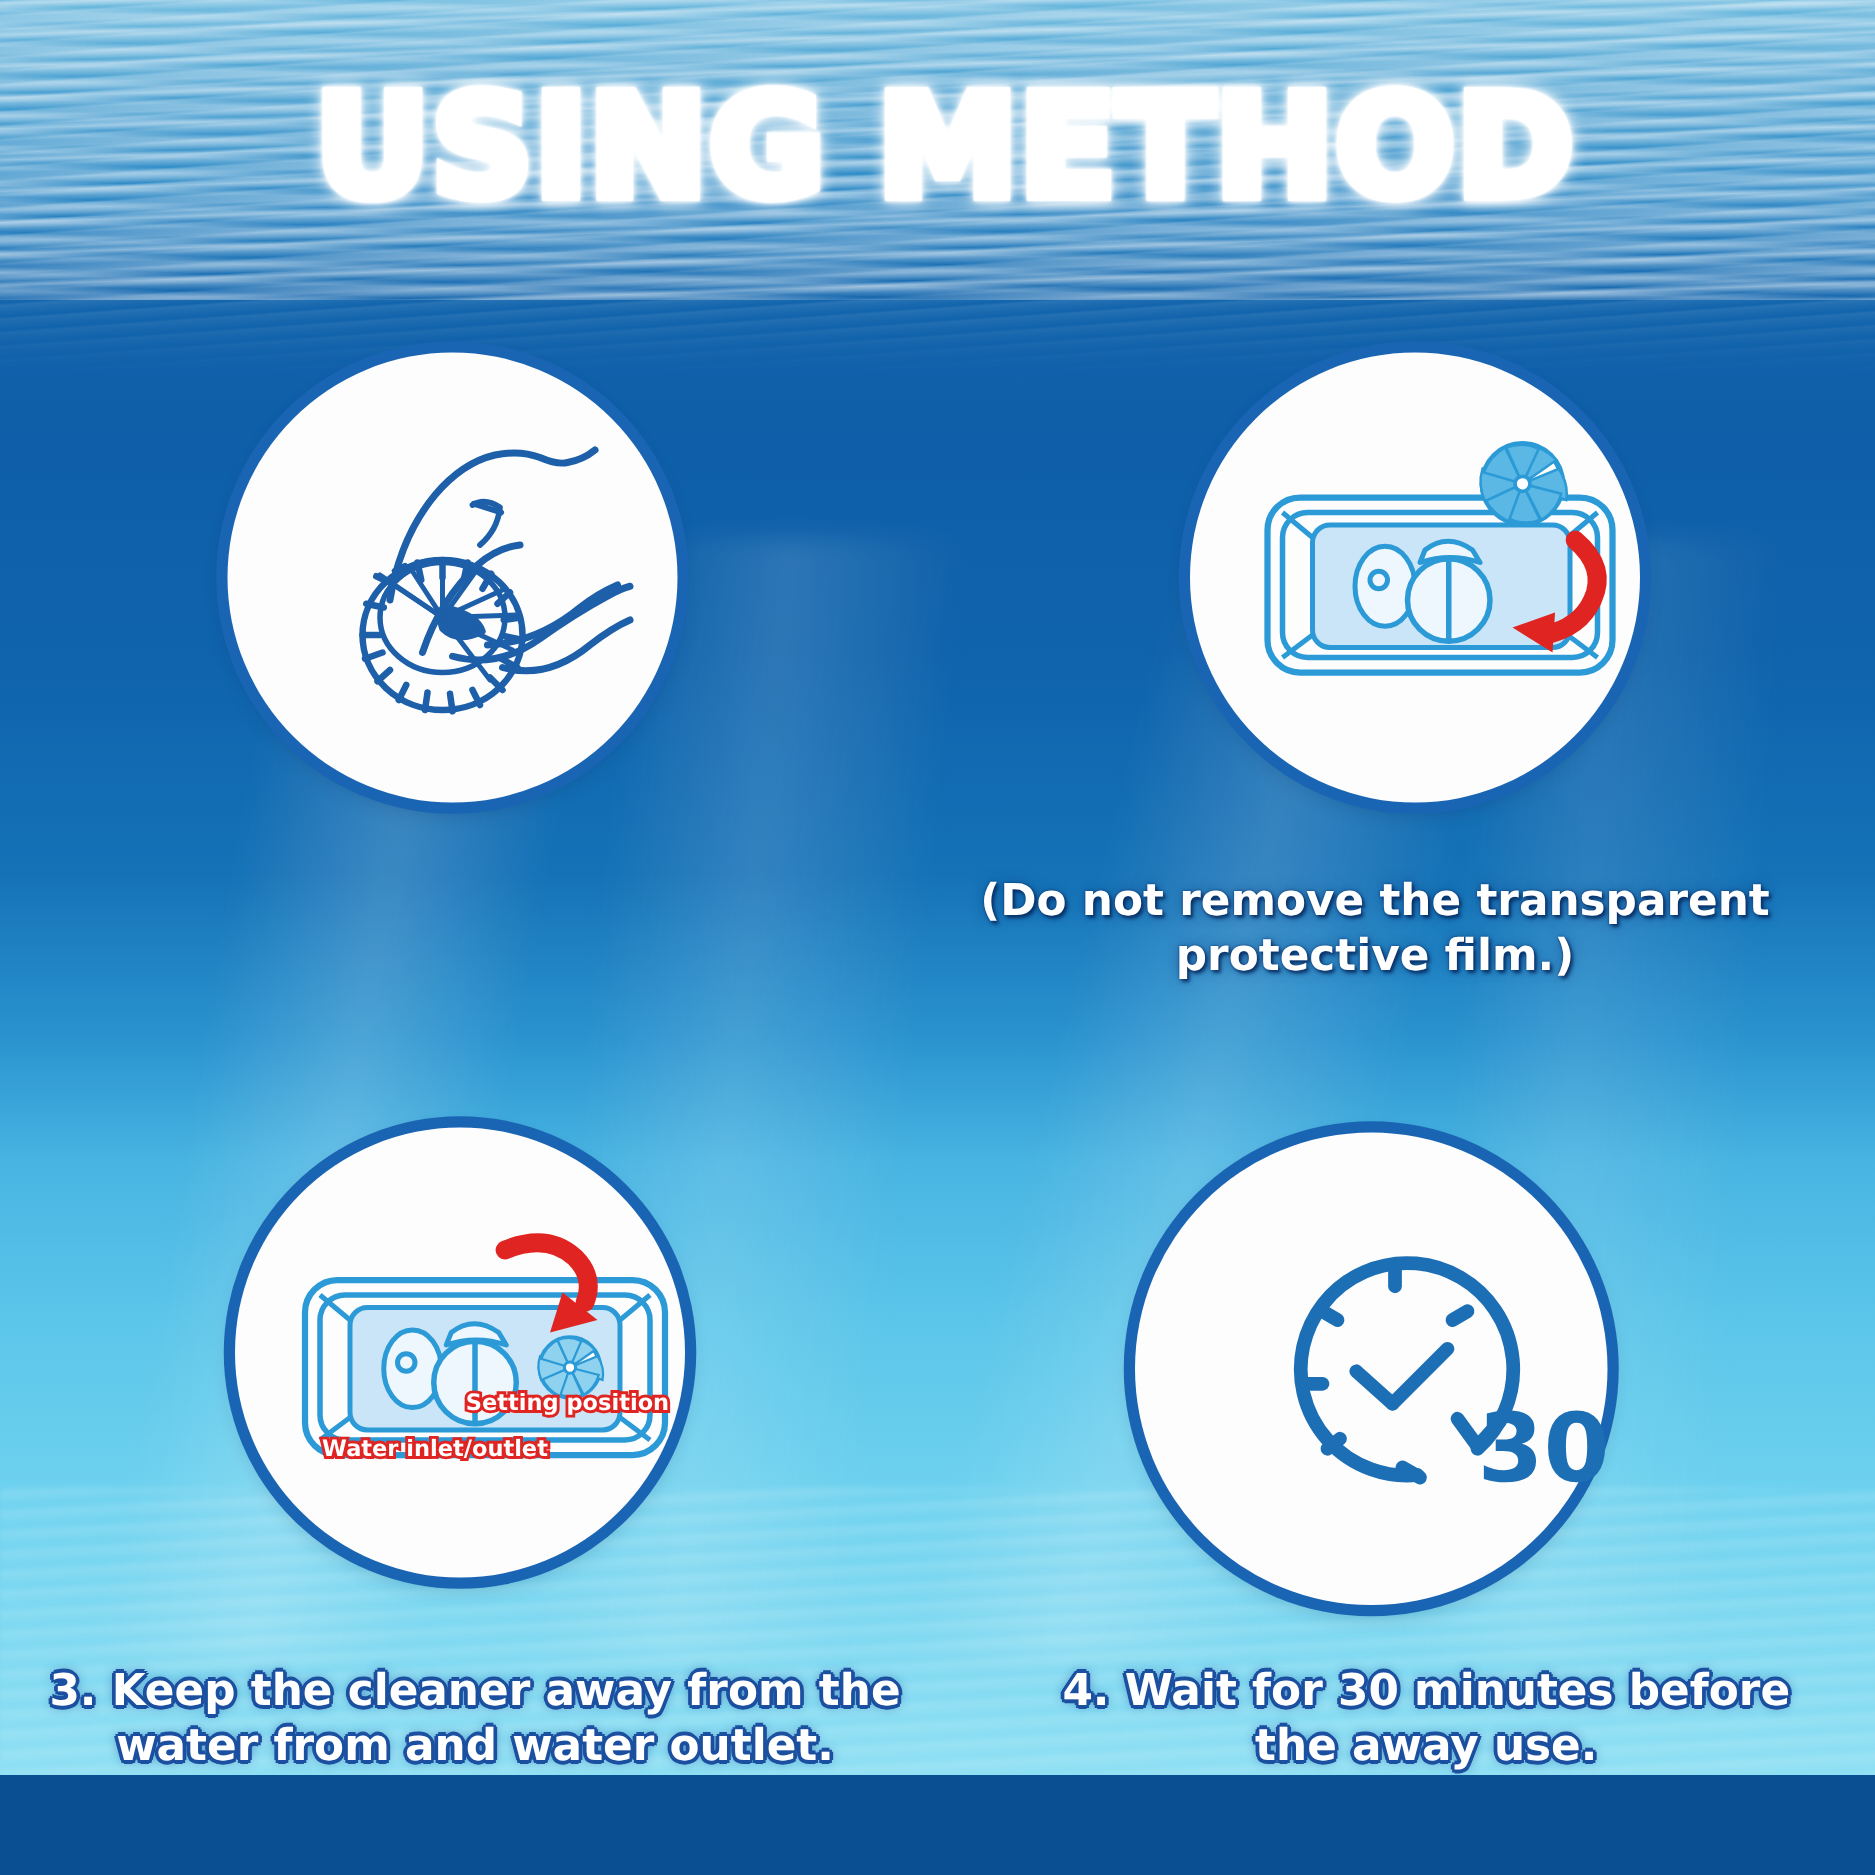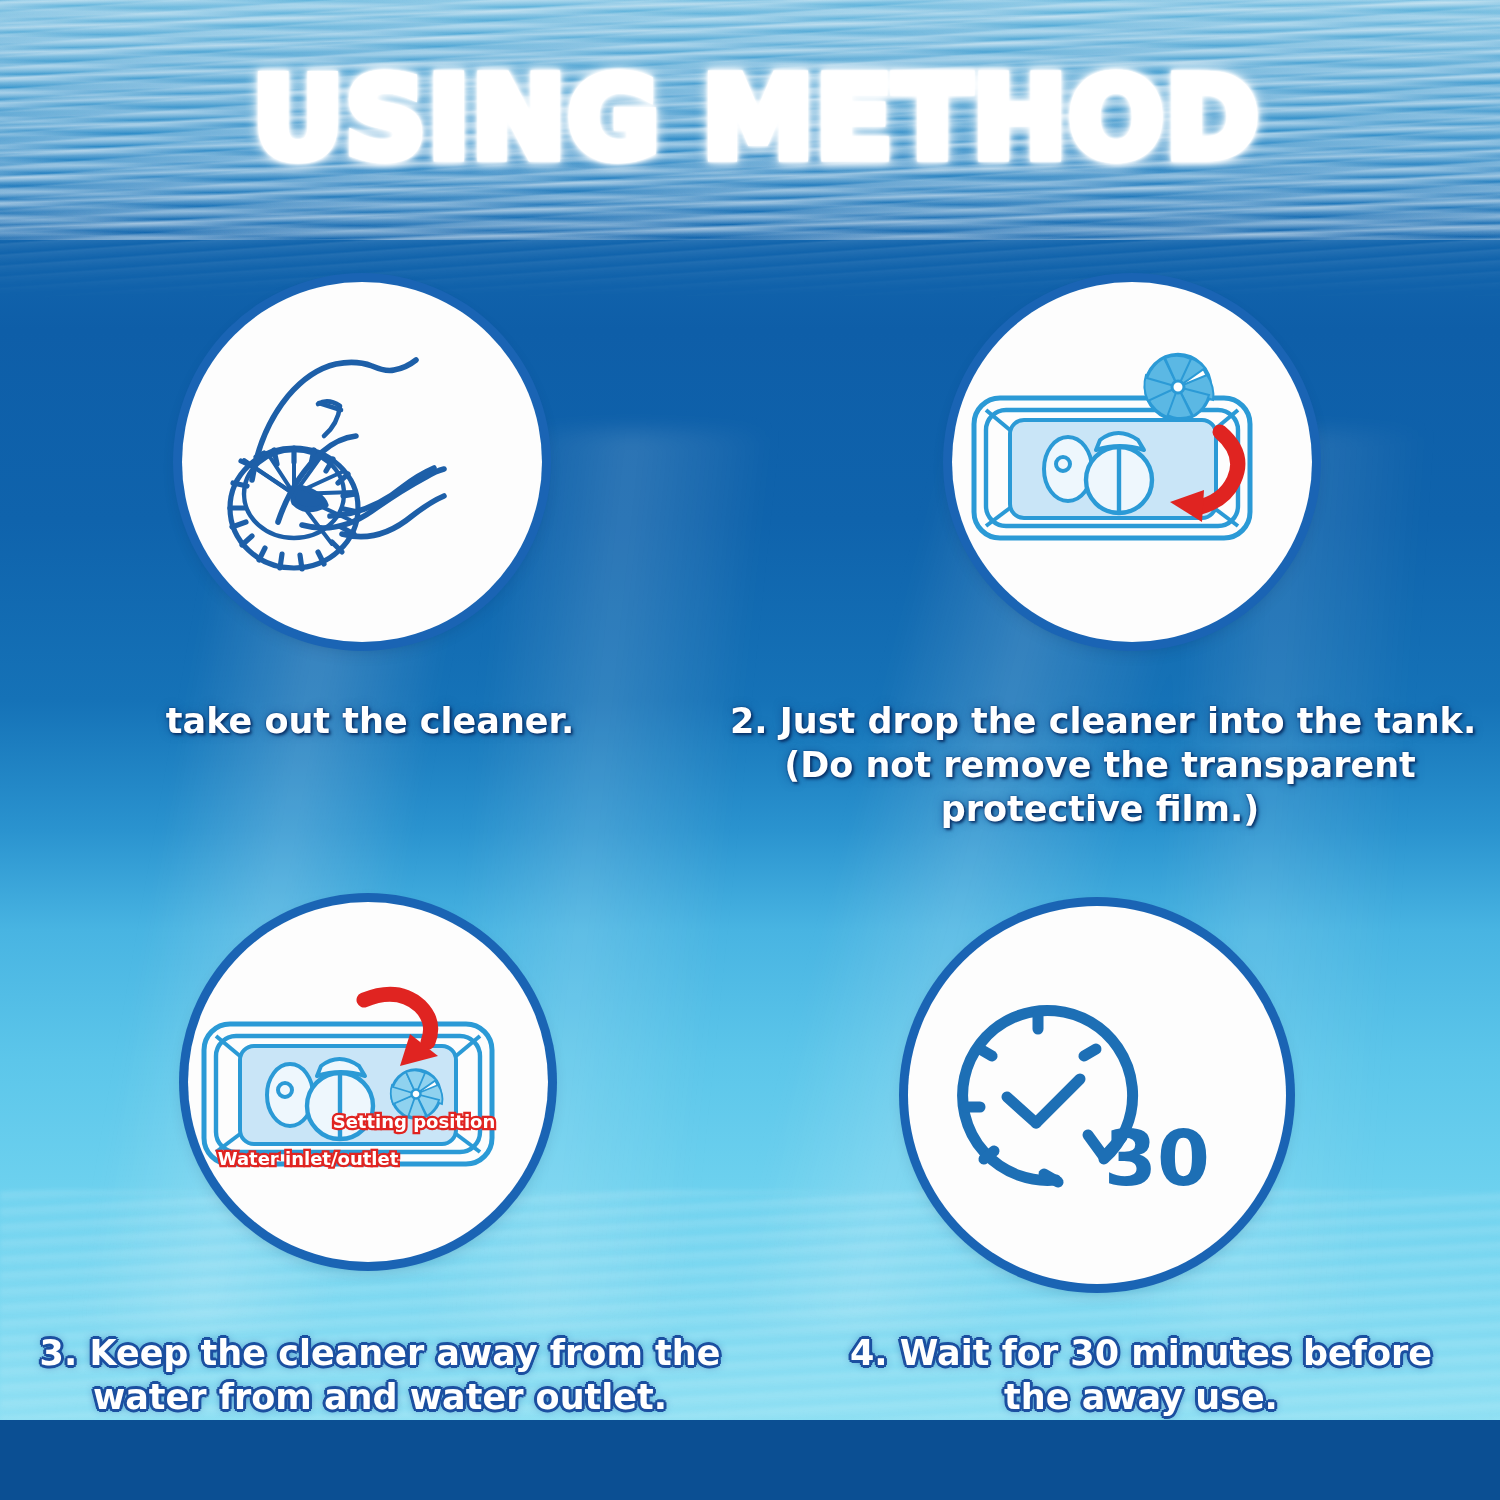--- a/index.html
+++ b/index.html
@@ -109,21 +109,21 @@
     color: #fff;
     z-index: -1;
   }
 
   
   .circle {
     position: absolute;
     border-radius: 50%;
     background: #fdfdfd;
     box-shadow: 0 0 0 9px #1a64b4, 0 6px 18px rgba(0,30,70,.30);
-    display: flex; align-items: center; justify-content: flex-start;
+    display: flex; align-items: center; justify-content: flex-end;
   }
   #circle-1 { left: 182px; top: 282px;  width: 360px; height: 360px; }
   #circle-2 { left: 952px; top: 282px;  width: 360px; height: 360px; }
   #circle-3 { left: 188px; top: 902px;  width: 360px; height: 360px; }
   #circle-4 { left: 908px; top: 906px;  width: 378px; height: 378px; }
 
   .circle svg { display:block; }
 
   
   .caption {
@@ -326,25 +326,23 @@
 
         <path d="M180 190 l16 22 l18 -20" stroke-linejoin="round"></path>
 
         <path d="M136 229 l14 8"></path>
       </g>
       <text x="196" y="240" text-anchor="start" font-family="DejaVu Sans, sans-serif" font-size="76" font-weight="700" fill="#1d6fb5">30</text>
     </svg>
   </div>
 
   <div class="caption dark-bg" id="caption-1">
-    <span class="line">take out the cleaner.</span>
   </div>
 
   <div class="caption dark-bg" id="caption-2">
-    <span class="line">2. Just drop the cleaner into the tank.</span>
     <span class="line">(Do not remove the transparent</span>
     <span class="line">protective film.)</span>
   </div>
 
   <div class="caption light-bg" id="caption-3">
     <span class="line">3. Keep the cleaner away from the</span>
     <span class="line">water from and water outlet.</span>
   </div>
 
   <div class="caption light-bg" id="caption-4">

